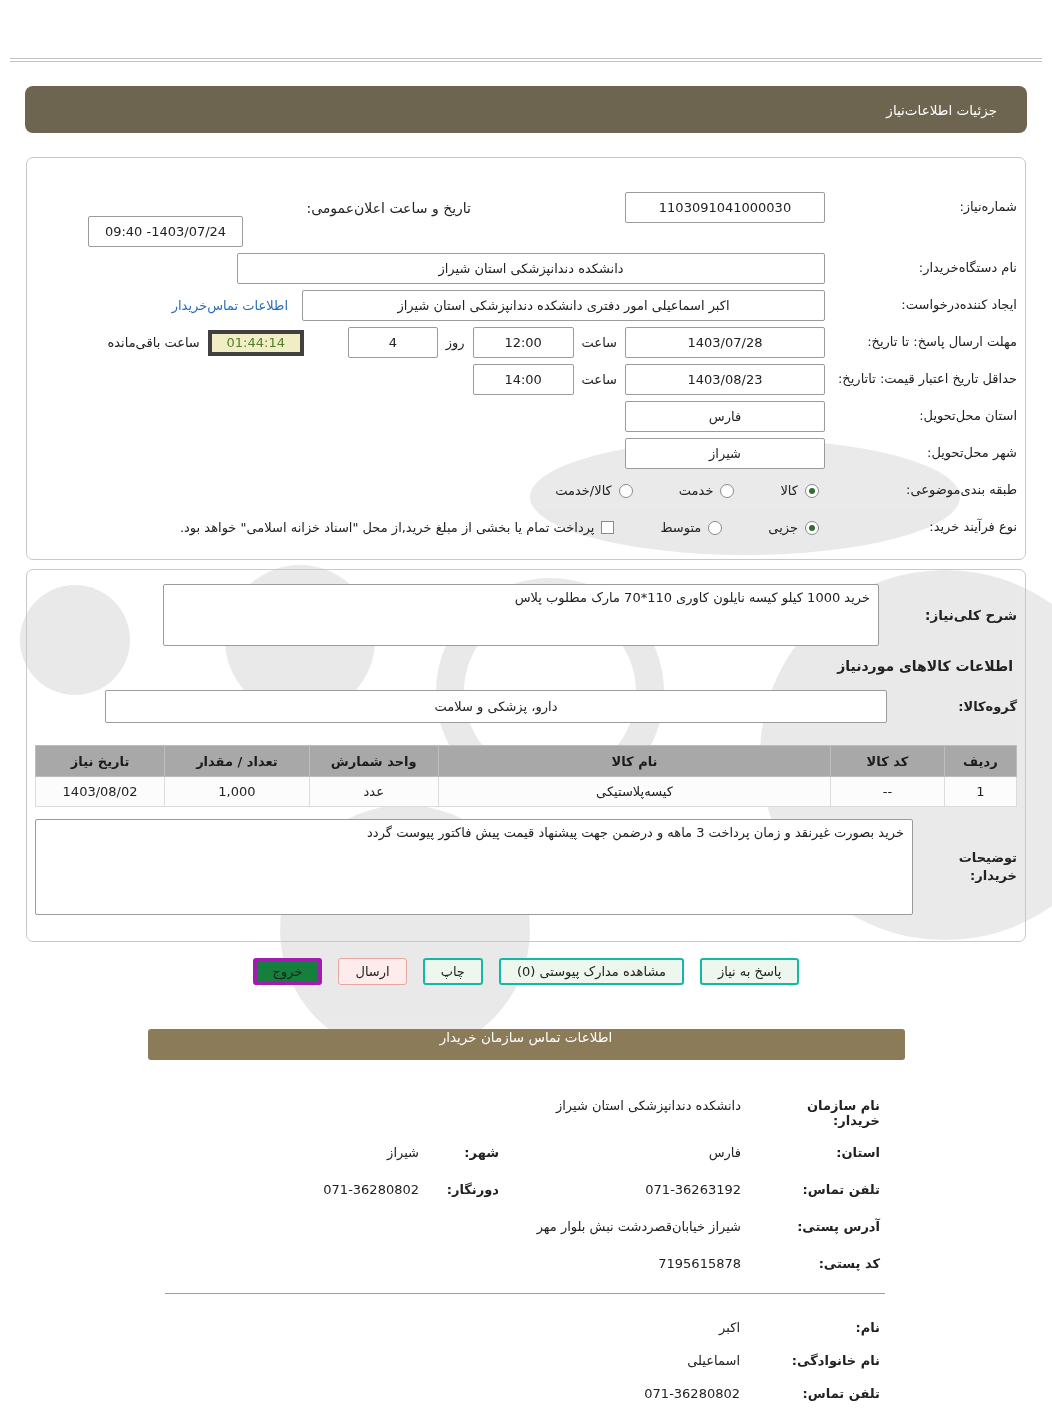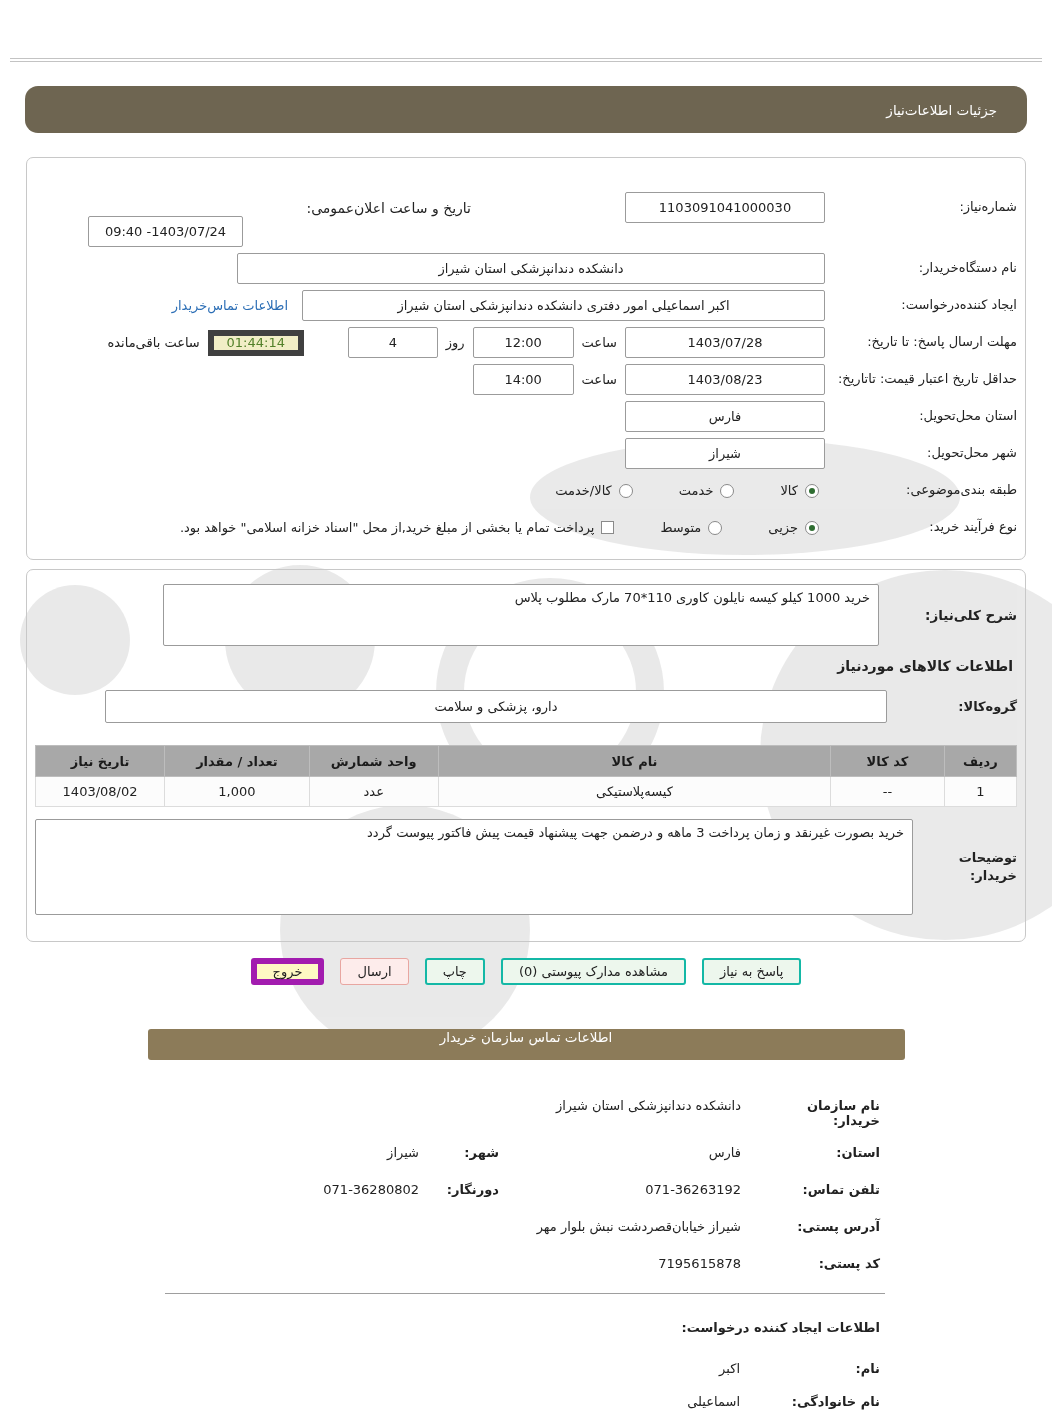--- a/index.html
+++ b/index.html
@@ -10,21 +10,21 @@
     font-size: 13px; color: #222; direction: rtl; position: relative;
   }
   .watermark { position: absolute; inset: 0; z-index: 0; pointer-events: none; }
   .content { position: relative; z-index: 1; }
 
   .topline { margin: 58px 10px 0; height: 4px; border-top: 1px solid #c3c3c3; border-bottom: 1px solid #c3c3c3; }
 
   .titlebar {
     margin: 24px 25px 0; height: 47px; background: var(--header-bar, #6e6551);
     color: #fff; display: flex; align-items: center; padding: 0 30px;
-    font-size: 13.5px; border-radius: 13px;
+    font-size: 13.5px; border-radius: 8px;
   }
 
   .panel { margin: 24px 26px 0; border: 1px solid #c8c8c8; border-radius: 7px; padding: 10px 8px; background: transparent; }
   .panel2 { margin-top: 9px; padding: 14px 8px 16px; }
 
   .frow { display: flex; align-items: center; margin-bottom: 6px; min-height: 31px; }
   .flabel { width: 192px; flex-shrink: 0; text-align: right; padding-left: 10px; line-height: 1.45; }
   .box {
     border: 1px solid #9b9b9b; background: #fff; height: 31px; border-radius: 2px;
     display: flex; align-items: center; justify-content: center; flex-shrink: 0; overflow: hidden;
@@ -32,21 +32,21 @@
   .w200 { width: 200px; } .w588 { width: 588px; } .w523 { width: 523px; }
   .w155 { width: 155px; margin-top: 48px; } .w101 { width: 101px; } .w90 { width: 90px; }
   .ltr { direction: ltr; unicode-bidi: isolate; }
 
   .lbl-ann { width: 172px; margin-right: 154px; flex-shrink: 0; text-align: right; white-space: nowrap; font-size: 14px; }
   .box-ann { margin-right: 56px; }
   .link { color: var(--link, #2a6db5); margin-right: 14px; cursor: pointer; white-space: nowrap; }
   .inline-lbl { margin: 0 8px; white-space: nowrap; }
   .countdown {
     width: 96px; height: 26px; margin-right: 44px;
-    background: var(--countdown-bg, #f1eec6); border: 6px solid #404040;
+    background: var(--countdown-bg, #f1eec6); border: 4px solid #404040;
     color: var(--countdown-text, #52802a); display: flex; align-items: center; justify-content: center;
   }
   .count-lbl { margin-right: 8px; white-space: nowrap; }
 
   .radio-group { display: flex; align-items: center; gap: 46px; margin-right: 6px; }
   .radio-item, .check-item { display: flex; align-items: center; gap: 7px; }
   .radio { width: 14px; height: 14px; border: 1px solid #8a8a8a; border-radius: 50%; background: #fff; position: relative; flex-shrink: 0; }
   .radio.sel::after { content: ""; position: absolute; inset: 3px; background: #2f6d31; border-radius: 50%; }
   .checkbox { width: 13px; height: 13px; border: 1px solid #8a8a8a; background: #fff; flex-shrink: 0; }
 
@@ -65,21 +65,21 @@
   .goods-table th:nth-child(3) { width: 38%; } .goods-table th:nth-child(4) { width: 12.5%; }
   .goods-table th:nth-child(5) { width: 14%; } .goods-table th:nth-child(6) { width: 12.5%; }
 
   .notes-label { width: 104px; flex-shrink: 0; font-weight: bold; text-align: right; padding-left: 8px; align-self: center; line-height: 1.4; }
   .notes-area { flex: 1; height: 96px; }
 
   .actions { display: flex; justify-content: center; gap: 16px; margin-top: 16px; }
   .btn { height: 27px; padding: 0 16px; display: flex; align-items: center; border-radius: 3px; cursor: pointer; white-space: nowrap; }
   .btn-green { background: #edf7ed; border: 2px solid #14b8a6; }
   .btn-pink  { background: #fdeceb; border: 1px solid #e8a6a1; }
-  .btn-red   { background: #fef9c3; border: 6px solid #a21caf; }
+  .btn-red   { background: #15803d; border: 4px solid #a21caf; }
 
   .contact-bar {
     width: 757px; margin: 44px auto 0; height: 31px; border-radius: 3px;
     background: var(--contact-bar, #8c7b59); color: #fff;
     display: flex; align-items: flex-start; justify-content: center; font-size: 13.5px;
   }
 
   .contact-section { margin: 38px 172px 0 0; }
   .crow { display: flex; margin-bottom: 17px; min-height: 20px; }
   .clabel  { width: 118px; flex-shrink: 0; font-weight: bold; text-align: right; }
@@ -283,21 +283,20 @@
     </div>
     <div class="crow">
       <div class="clabel">کد پستی:</div>
       <div class="cvalue ltr" style="text-align:right">7195615878</div>
     </div>
   </div>
 
   <div class="divider"></div>
 
   <div class="creator-section">
-    <div class="creator-title">اطلاعات ایجاد کننده درخواست:</div>
     <div class="krow">
       <div class="klabel">نام:</div>
       <div class="kvalue">اکبر</div>
     </div>
     <div class="krow">
       <div class="klabel">نام خانوادگی:</div>
       <div class="kvalue">اسماعیلی</div>
     </div>
     <div class="krow">
       <div class="klabel">تلفن تماس:</div>

